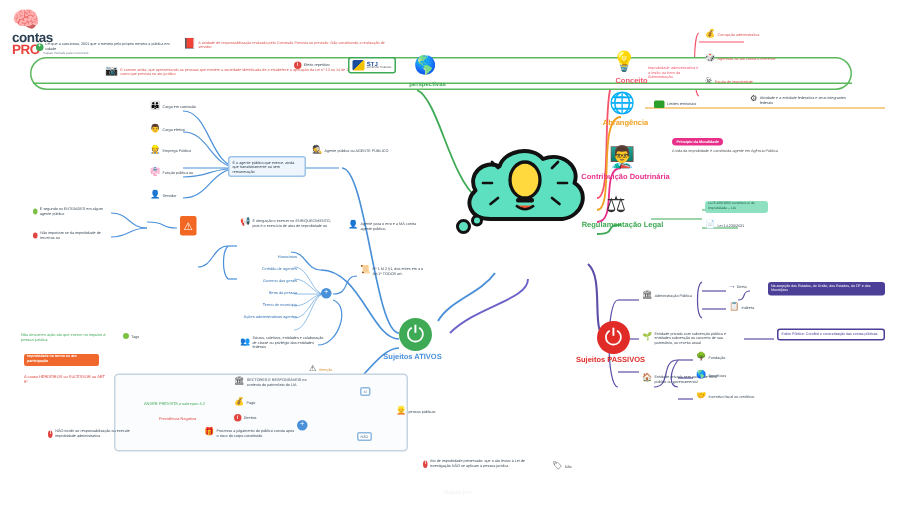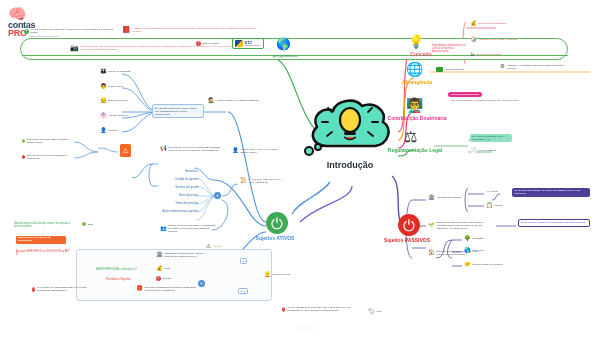--- a/index.html
+++ b/index.html
@@ -204,21 +204,20 @@
             <path d="M65 26 h6"></path>
           <path d="M25 36 l-5 4"></path>
             <path d="M61 36 l5 4"></path>
         </g>
       </svg>
       <svg style="position:absolute;left:-4px;top:46px;" width="22" height="14" viewBox="0 0 22 14">
         <circle cx="6" cy="9" r="4" fill="#5ce0c0" stroke="#111" stroke-width="2"></circle>
         <circle cx="15" cy="5" r="3" fill="#5ce0c0" stroke="#111" stroke-width="2"></circle>
       </svg>
     </div>
-    <div class="cap">Introdução</div>
   </div>
 
   <div class="n" style="left:408px;top:32px;">
     <div class="ico" style="font-size:13px;">💡</div>
     <div class="rootlbl" style="color:#f4536b;margin-left:-22px;">Conceito</div>
   </div>
   <div class="n txt" style="left:432px;top:44px;width:34px;color:#f4536b;">Improbidade administrativa é a
 lesão ao bem da Administração</div>
 
   <div class="n leaf" style="left:470px;top:21px;">

